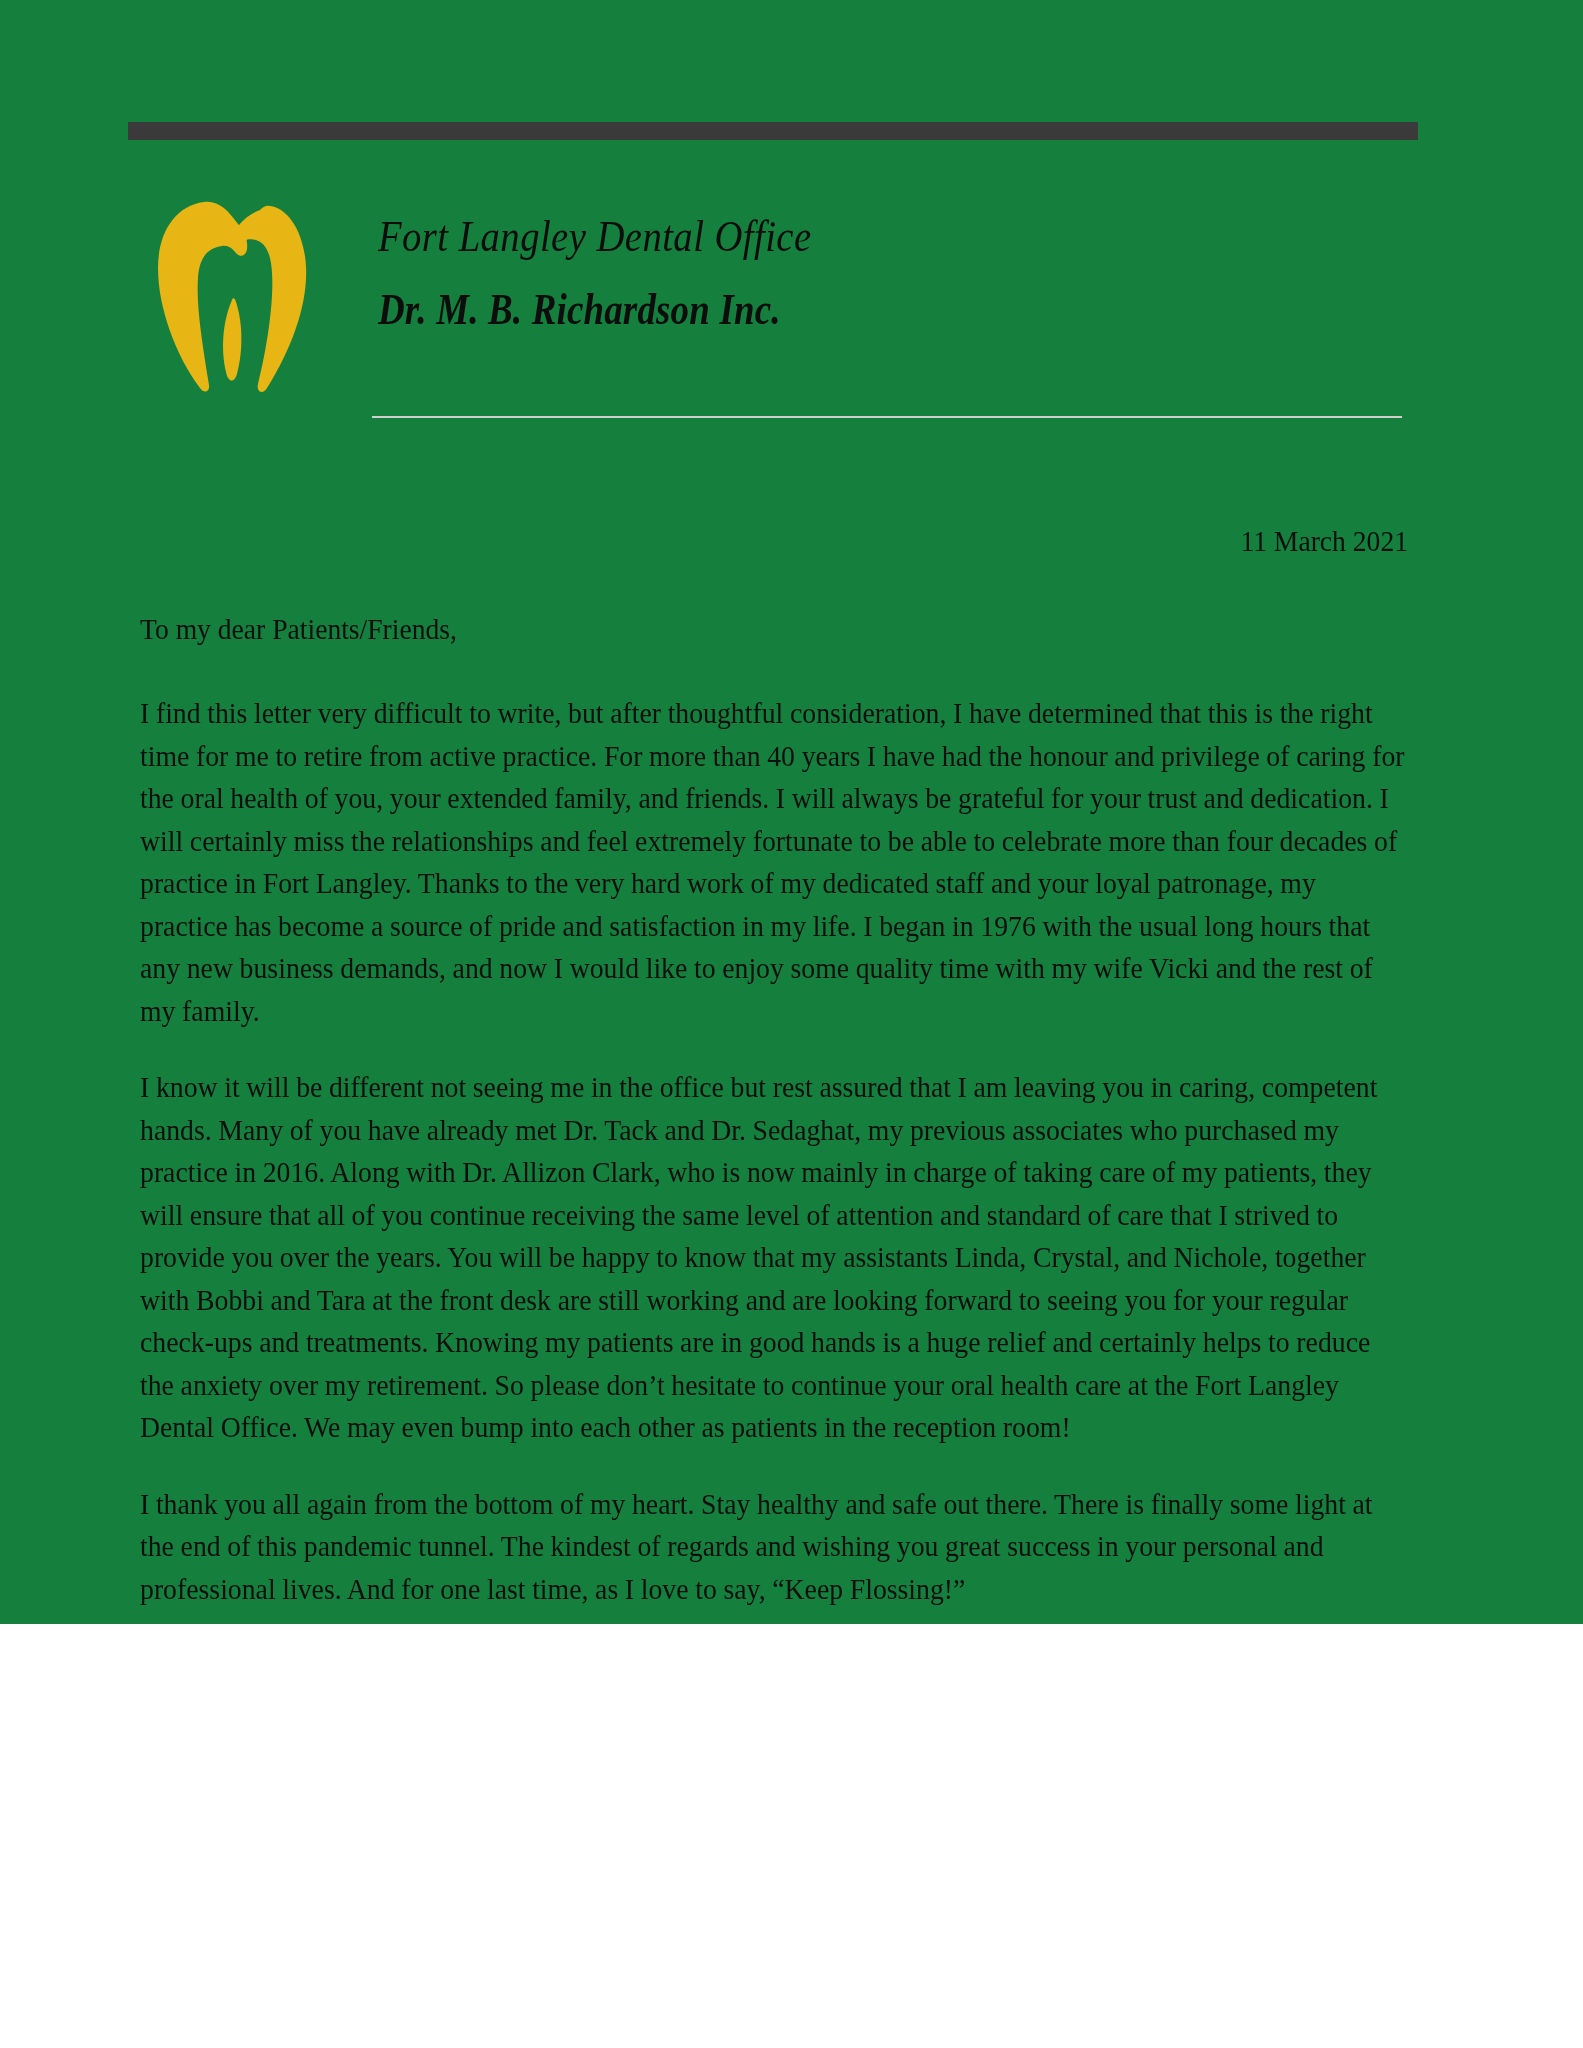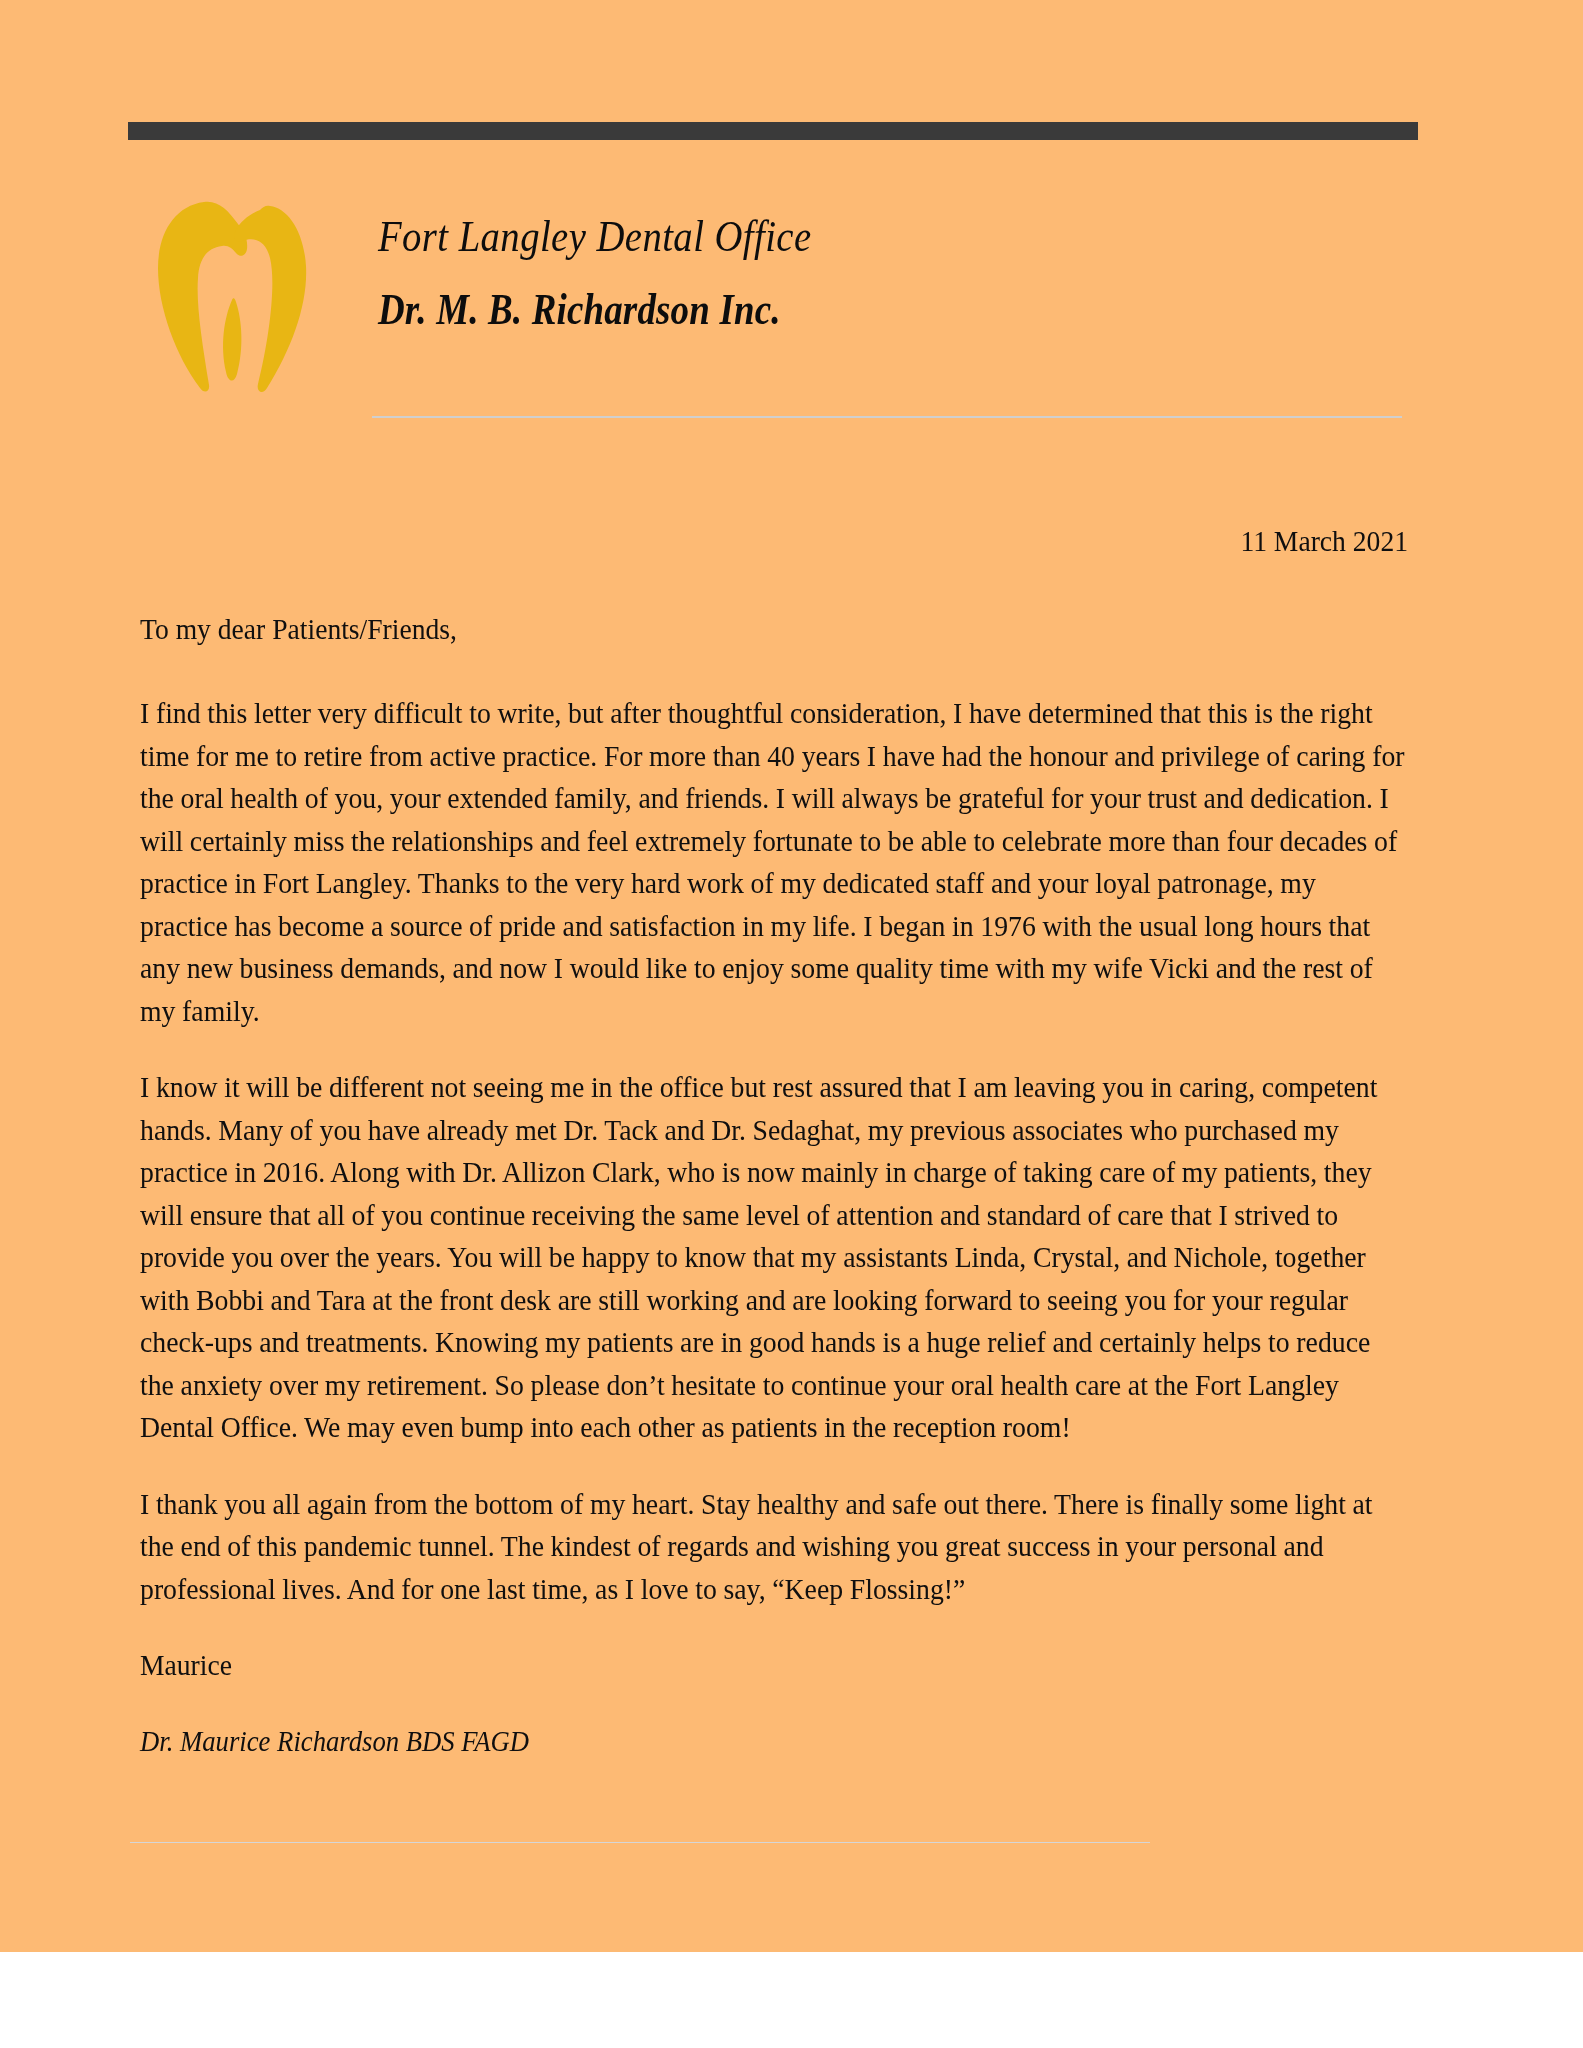--- a/index.html
+++ b/index.html
@@ -3,22 +3,22 @@
 <meta charset="utf-8">
 <style>
   html, body {
     margin: 0;
     padding: 0;
     background: #ffffff;
   }
   .page {
     position: relative;
     width: 1583px;
-    height: 1952px;
-    background: #fdba74;
+    height: 1624px;
+    background: #15803d;
     font-family: "Liberation Serif", "DejaVu Serif", serif;
     color: #100f0f;
     overflow: hidden;
     box-sizing: border-box;
   }
 
   
   .top-bar {
     position: absolute;
     left: 128px;

